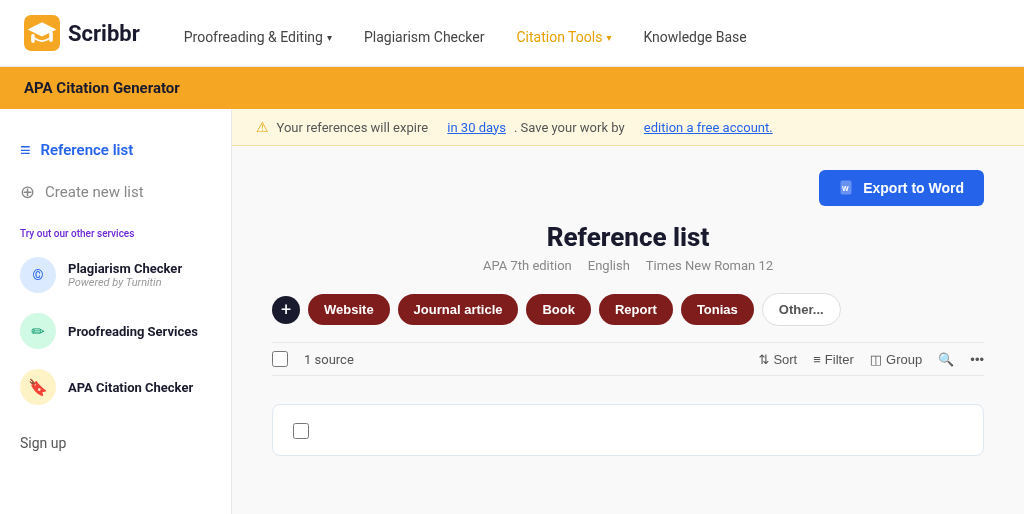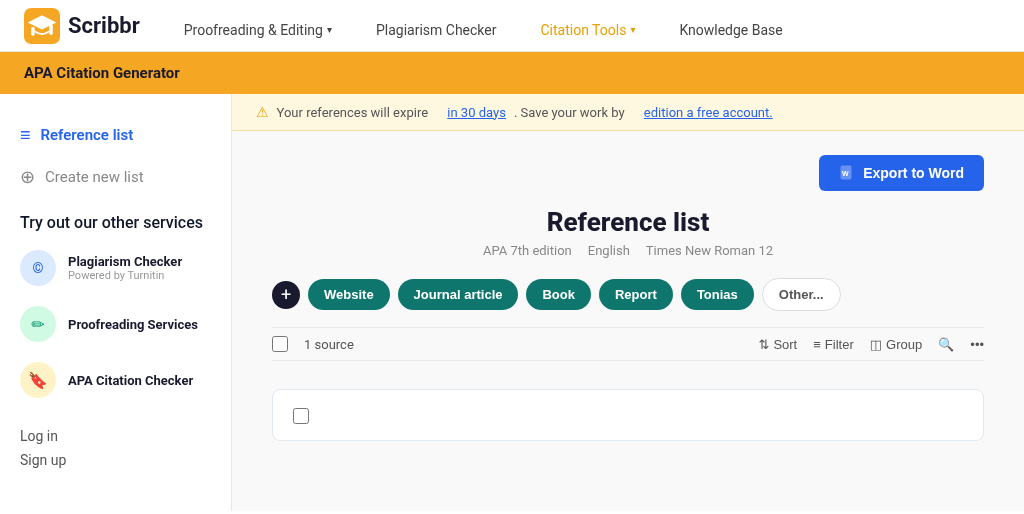--- a/index.html
+++ b/index.html
@@ -3,21 +3,21 @@
   <meta charset="utf-8">
   <style>
     * { box-sizing: border-box; margin: 0; padding: 0; }
     body { font-family: -apple-system, BlinkMacSystemFont, 'Segoe UI', Roboto, sans-serif; font-size: 14px; color: #333; background: #fff; }
 
     
     .navbar {
       display: flex;
       align-items: center;
       padding: 0 24px;
-      height: 52px;
+      height: 67px;
       border-bottom: 1px solid #e8e8e8;
       background: #fff;
     }
     .logo-area {
       display: flex;
       align-items: center;
       margin-right: 32px;
     }
     .logo-icon {
       width: 36px;
@@ -25,21 +25,21 @@
       margin-right: 8px;
     }
     .logo-text {
       font-size: 22px;
       font-weight: 700;
       color: #1a1a2e;
     }
     .nav-links {
       display: flex;
       align-items: flex-start;
-      gap: 20px;
+      gap: 8px;
       margin-top: 8px;
     }
     .nav-link {
       padding: 8px 12px;
       font-size: 14px;
       color: #444;
       cursor: pointer;
       display: flex;
       align-items: center;
       gap: 4px;
@@ -87,22 +87,22 @@
       color: #2563eb;
       font-weight: 600;
       font-size: 15px;
     }
     .sidebar-item.muted {
       color: #888;
       font-weight: 400;
     }
     .sidebar-divider-label {
       padding: 16px 20px 8px;
-      font-size: 16px;
-      color: #0f172a;
+      font-size: 10px;
+      color: #6d28d9;
       font-weight: 500;
     }
     .sidebar-service {
       display: flex;
       align-items: center;
       gap: 12px;
       padding: 10px 20px;
       cursor: pointer;
     }
     .service-icon {
@@ -120,20 +120,21 @@
     .service-icon.yellow { background: #fef3c7; }
     .service-info {}
     .service-name {
       font-weight: 700;
       font-size: 13px;
       color: #1a1a2e;
     }
     .service-sub {
       font-size: 11px;
       color: #999;
+      font-style: italic;
     }
     .sidebar-auth {
       padding: 16px 20px 4px;
     }
     .auth-link {
       display: block;
       font-size: 14px;
       color: #555;
       padding: 4px 0;
       cursor: pointer;
@@ -221,21 +222,21 @@
       background: #1a1a2e;
       color: #fff;
       display: flex;
       align-items: center;
       justify-content: center;
       font-size: 18px;
       cursor: pointer;
       flex-shrink: 0;
     }
     .src-btn {
-      background: #0f766e;
+      background: #7f1d1d;
       color: #fff;
       border: none;
       border-radius: 20px;
       padding: 8px 16px;
       font-size: 13px;
       font-weight: 600;
       cursor: pointer;
     }
     .src-btn.other {
       background: #fff;
@@ -371,21 +372,20 @@
     <div class="sidebar-service">
       <div class="service-icon yellow">
         <span style="font-size:16px;">🔖</span>
       </div>
       <div class="service-info">
         <div class="service-name">APA Citation Checker</div>
       </div>
     </div>
 
     <div class="sidebar-auth">
-      <a class="auth-link">Log in</a>
       <a class="auth-link">Sign up</a>
     </div>
 
   </aside>
 
   <main class="content-area">
 
     <div class="alert-bar">
       <span class="alert-icon">⚠</span>
       <span>Your references will expire</span>&nbsp;

